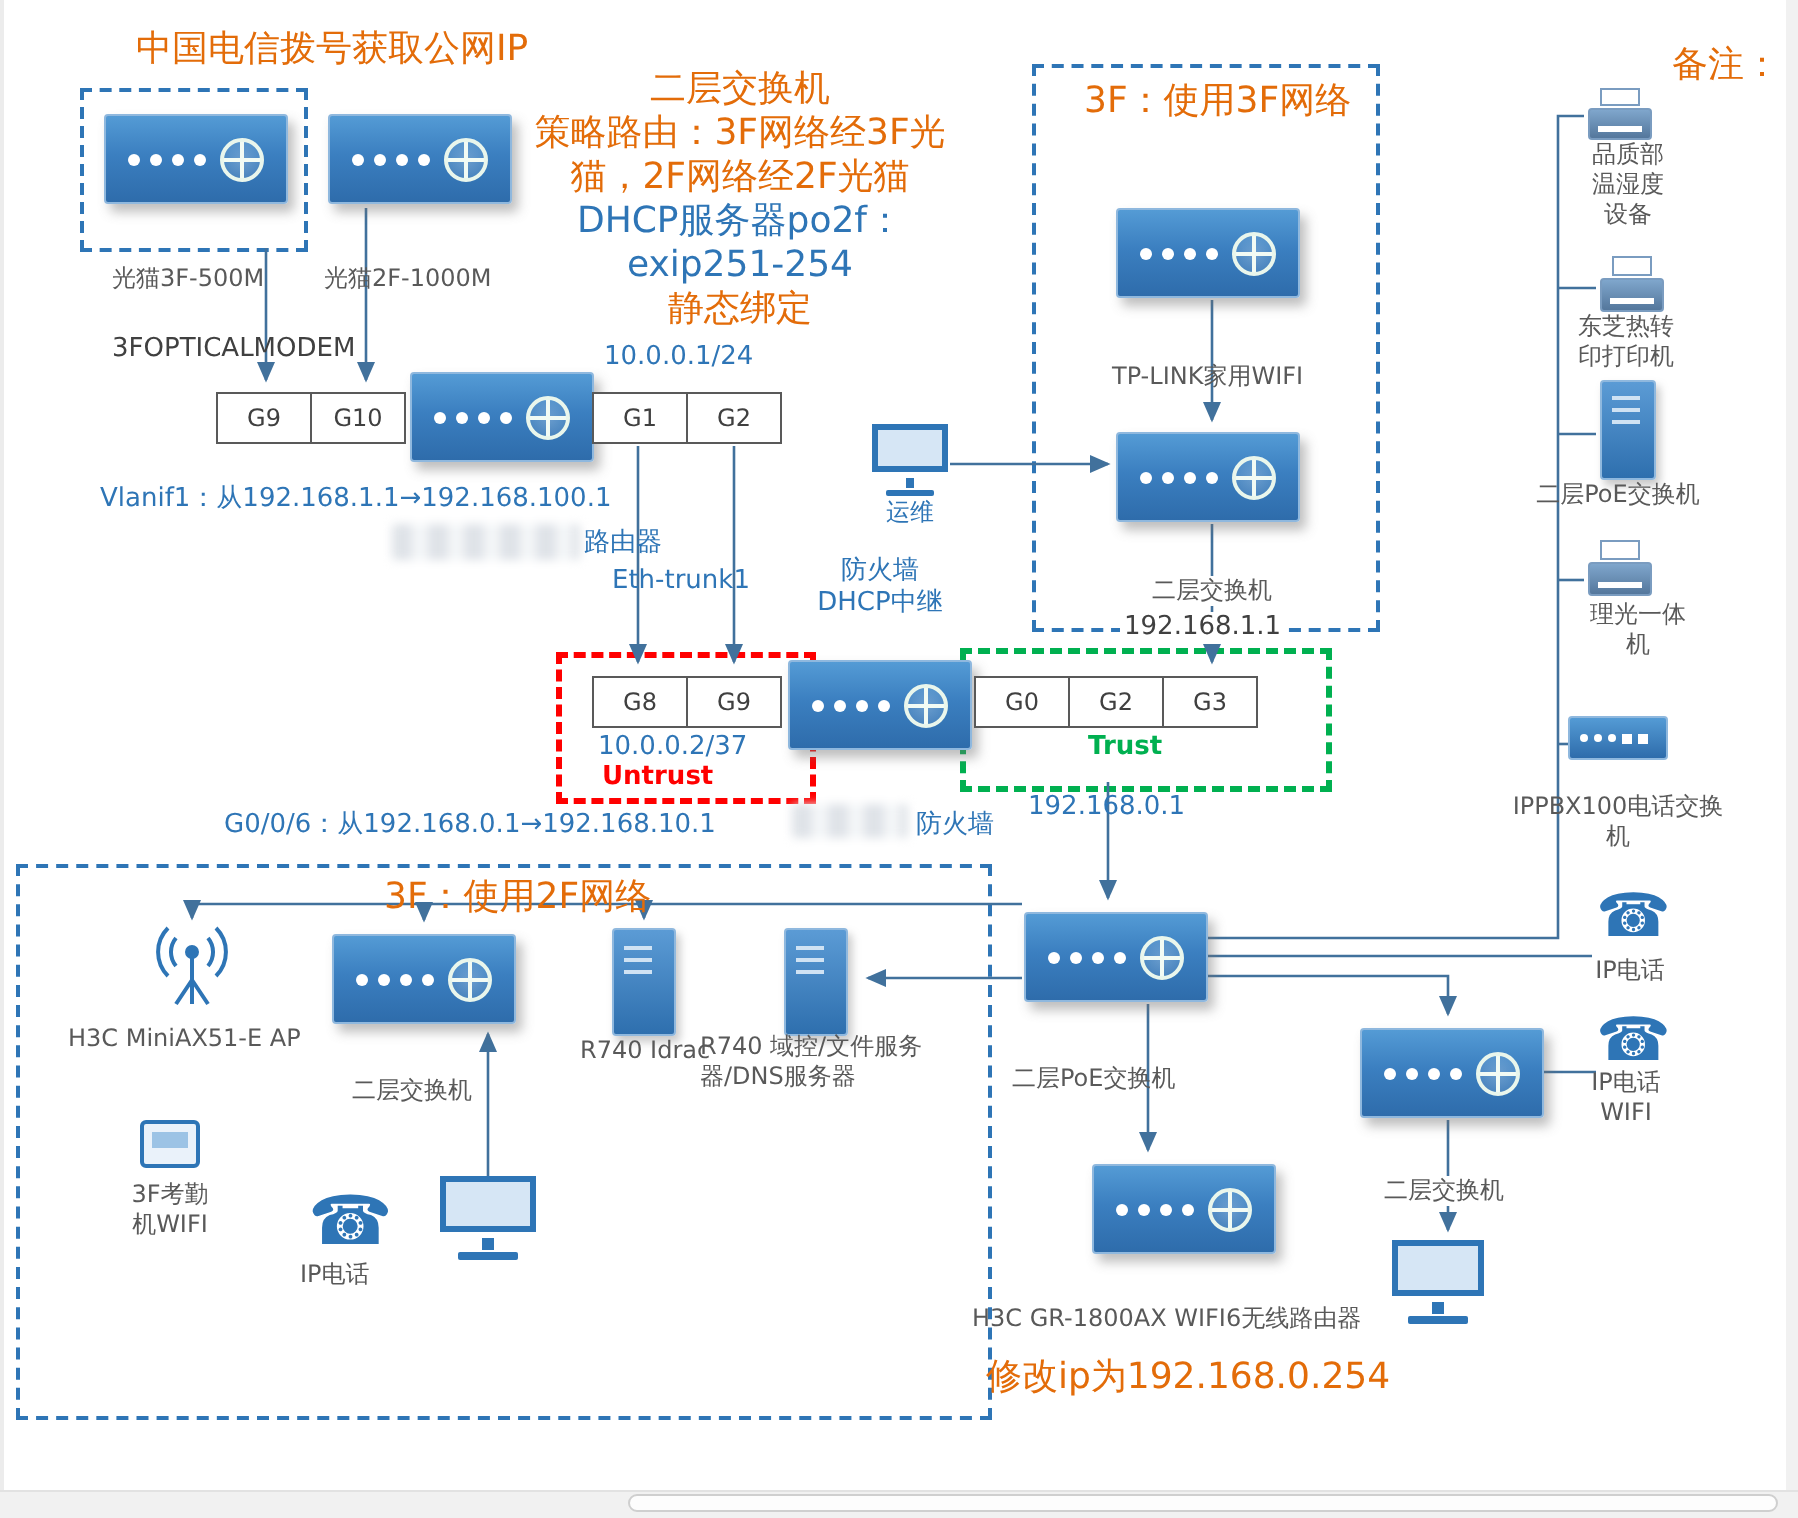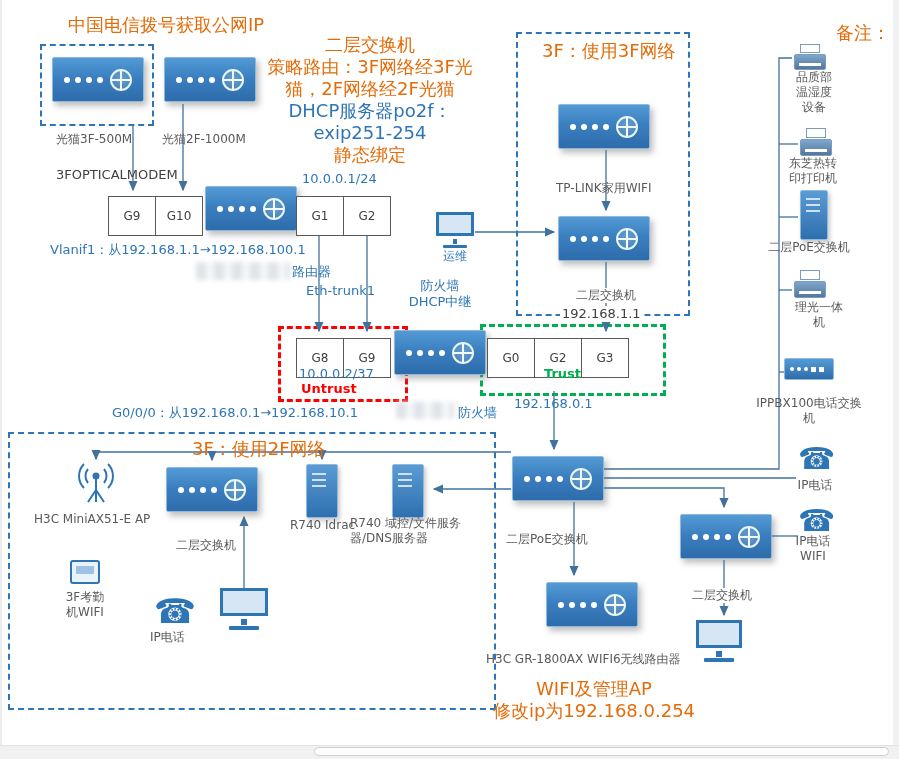--- a/index.html
+++ b/index.html
@@ -12,21 +12,21 @@
   .netdev{position:absolute;width:92px;height:45px;z-index:2;border-radius:2px;
           background:linear-gradient(180deg,#549bd5 0%,#3b7fc0 45%,#2e6cab 100%);
           border:1px solid #8fb8de;box-shadow:3px 4px 6px rgba(110,110,110,.45);
           display:flex;align-items:center;justify-content:space-between;padding:0 11px;box-sizing:border-box}
   .dots{display:flex;gap:5px}
   .dots i{width:6px;height:6px;border-radius:50%;background:#fff;display:block}
   .globe{width:22px;height:22px;border-radius:50%;border:2px solid #e9f6ec;box-sizing:border-box;
          background:linear-gradient(#f2fbf4,#f2fbf4) center/100% 2px no-repeat,
                     linear-gradient(#f2fbf4,#f2fbf4) center/2px 100% no-repeat,
                     radial-gradient(circle at center,rgba(255,255,255,.25),rgba(255,255,255,.05))}
-  .port{position:absolute;z-index:2;width:48px;height:40px;background:#fff;border:1px solid #595959;
+  .port{position:absolute;z-index:2;width:48px;height:26px;background:#fff;border:1px solid #595959;
         display:flex;align-items:center;justify-content:center;font-size:12px;color:#404040;box-sizing:border-box}
   .lbl{position:absolute;z-index:3;white-space:nowrap;line-height:1.25}
   .wrap{white-space:normal}
   .blue{color:#2E75B6}.orange{color:#E36C09}.black{color:#404040}
   .red-t{color:#FF0000;font-weight:700}.green-t{color:#00B050;font-weight:700}
   .f13{font-size:13px}.f14{font-size:18px}
   .ctr{text-align:center}
   .notes{line-height:22px}
   .notes span{display:block}
   .whitebg{background:#fff;padding:0 2px}
@@ -289,21 +289,21 @@
 <div class="lbl blue f13" style="left:302px;top:171px">10.0.0.1/24</div>
 <div class="lbl blue f13" style="left:50px;top:242px">Vlanif1：从192.168.1.1→192.168.100.1</div>
 <div class="lbl blue f13" style="left:292px;top:264px">路由器</div>
 <div class="lbl blue f13" style="left:306px;top:283px">Eth-trunk1</div>
 
 <div class="lbl blue f13 ctr wrap" style="left:404px;top:278px;width:72px">防火墙 DHCP中继</div>
 <div class="lbl blue f13" style="left:299px;top:366px">10.0.0.2/37</div>
 <div class="lbl red-t f13" style="left:301px;top:381px">Untrust</div>
 <div class="lbl green-t f13" style="left:544px;top:366px">Trust</div>
 <div class="lbl black f13 whitebg" style="left:560px;top:306px">192.168.1.1</div>
-<div class="lbl blue f13" style="left:112px;top:405px">G0/0/0：从192.168.0.1→192.168.10.1</div>
+<div class="lbl blue f13" style="left:112px;top:405px">G0/0/6：从192.168.0.1→192.168.10.1</div>
 <div class="lbl blue f13" style="left:458px;top:405px">防火墙</div>
 <div class="lbl blue f13" style="left:514px;top:396px">192.168.0.1</div>
 
 <div class="lbl orange f14" style="left:542px;top:40px">3F：使用3F网络</div>
 <div class="lbl" style="left:556px;top:181px">TP-LINK家用WIFI</div>
 <div class="lbl whitebg" style="left:574px;top:288px">二层交换机</div>
 <div class="lbl blue" style="left:443px;top:249px">运维</div>
 
 <div class="lbl ctr wrap" style="left:792px;top:70px;width:44px">品质部温湿度设备</div>
 <div class="lbl ctr wrap" style="left:786px;top:156px;width:54px">东芝热转印打印机</div>
@@ -319,20 +319,19 @@
 <div class="lbl" style="left:290px;top:518px">R740 Idrac</div>
 <div class="lbl wrap" style="left:350px;top:516px;width:114px">R740 域控/文件服务器/DNS服务器</div>
 <div class="lbl ctr wrap" style="left:62px;top:590px;width:46px">3F考勤机WIFI</div>
 <div class="lbl" style="left:150px;top:630px">IP电话</div>
 
 <div class="lbl" style="left:506px;top:532px">二层PoE交换机</div>
 <div class="lbl" style="left:486px;top:652px">H3C GR-1800AX WIFI6无线路由器</div>
 <div class="lbl whitebg" style="left:690px;top:588px">二层交换机</div>
 
 <div class="lbl notes ctr f14" style="left:468px;top:678px;width:252px;white-space:normal">
-  <span class="orange">WIFI及管理AP</span>
   <span class="orange">修改ip为192.168.0.254</span>
 </div>
 
 <div class="scroll-track" style="left:0;top:745px;width:899px;height:14px;border-top:1px solid #e2e2e2"></div>
 <div class="scroll-thumb" style="left:314px;top:747px;width:575px;height:9px"></div>
 <div class="scroll-track" style="left:893px;top:0;width:6px;height:745px"></div>
 <div class="abs" style="left:0;top:0;width:2px;height:745px;background:#ececec;z-index:6"></div>
 
 </body></html>

